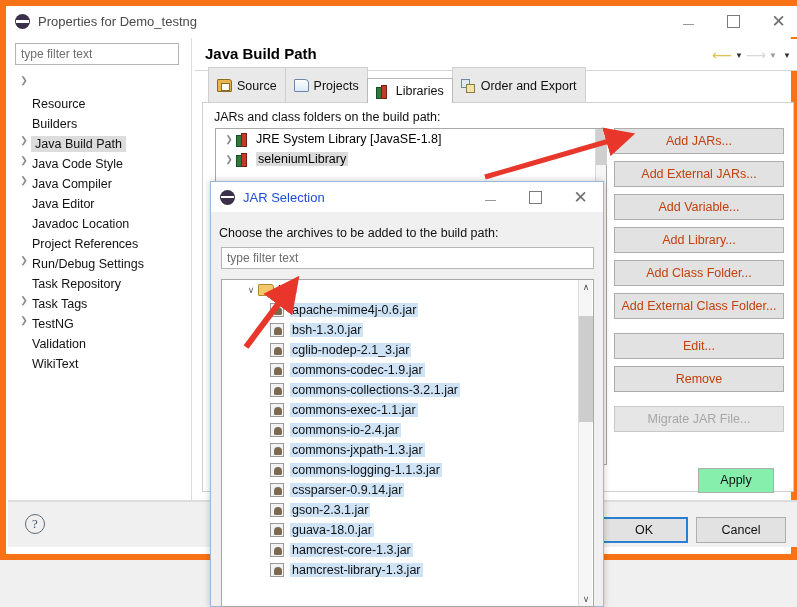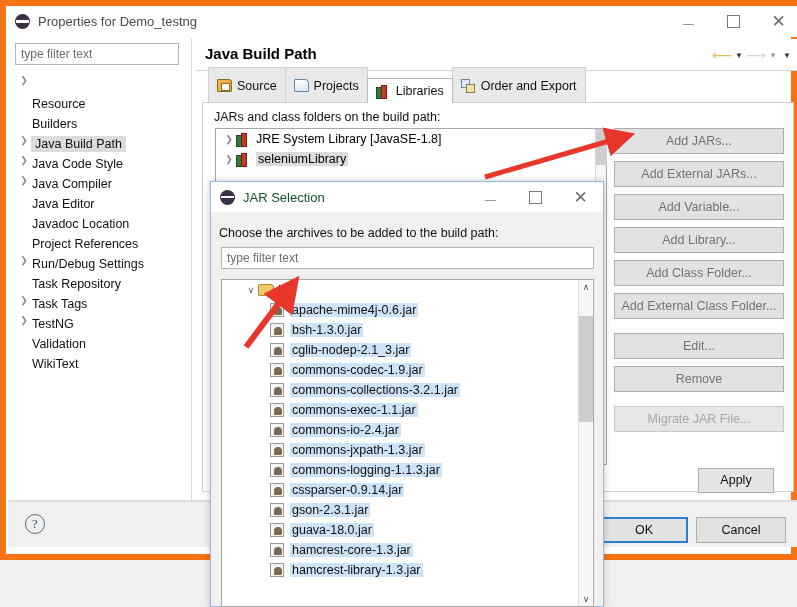--- a/index.html
+++ b/index.html
@@ -156,29 +156,29 @@
     position: absolute; left: 589px; top: 123px; width: 11px; height: 335px;
     background: #f6f6f6; border-left: 1px solid #d8d8d8;
   }
   #list-scroll-thumb { position:absolute; left:0; top:0; width:11px; height:36px; background:#cfcfcf; }
 
   
   #btn-col { position: absolute; left: 608px; top: 122px; width: 170px; }
   .pbtn {
     width: 170px; height: 26px; margin-bottom: 7px;
     background: #e2e2e2; border: 1px solid #adadad;
-    font-size: 12.5px; color: #737373; text-align: center; line-height: 24px;
+    font-size: 12.5px; color: #c2410c; text-align: center; line-height: 24px;
     font-family: "Liberation Sans", sans-serif;
   }
   .pbtn.disabled { color: #a6a6a6; background: #e6e6e6; border-color: #c8c8c8; }
   .pbtn.gap { margin-top: 14px; text-align: center; }
 
   #apply-btn {
     position: absolute; left: 692px; top: 462px; width: 76px; height: 25px;
-    background: #e5e5e5; border: 1px solid #adadad;
+    background: #86efac; border: 1px solid #adadad;
     font-size: 12.5px; text-align: center; line-height: 23px; color: #111;
     font-family: "Liberation Sans", sans-serif;
   }
   #footer-sep { position: absolute; left: 2px; top: 494px; width: 790px; height: 1px; background: #dcdcdc; }
   #ok-btn {
     position: absolute; left: 594px; top: 511px; width: 88px; height: 26px;
     background: #e2e2e2; border: 2px solid #2a7fd4;
     font-size: 12.5px; text-align: center; line-height: 22px; color: #111;
     font-family: "Liberation Sans", sans-serif;
   }
@@ -190,21 +190,21 @@
   }
 
   
   #jar-dialog {
     position: absolute; left: 210px; top: 181px; width: 394px; height: 426px;
     background: #f0f0f0; border: 1px solid #9bb8d8;
     box-shadow: 0 0 7px rgba(0,0,0,.22);
     z-index: 50;
   }
   #jar-titlebar { position: relative; height: 30px; background: #ffffff; display: flex; align-items: center; }
-  #jar-title { margin-left: 8px; font-size: 13px; color: #14532d; font-family: "Liberation Sans", sans-serif; }
+  #jar-title { margin-left: 8px; font-size: 13px; color: #1d4ed8; font-family: "Liberation Sans", sans-serif; }
   #jar-wc { position: absolute; right: 0; top: 0; height: 30px; display: flex; }
   #jar-wc .wc-btn { width: 45px; height: 30px; }
   #jar-choose {
     position: absolute; left: 8px; top: 44px; font-size: 12.5px; color: #111;
     font-family: "Liberation Sans", sans-serif;
   }
   #jar-filter {
     position: absolute; left: 10px; top: 65px; width: 373px; height: 22px;
     background: #fff; border: 1px solid #b5b5b5; padding: 0 5px;
     font-size: 12px; color: #6d6d6d; line-height: 20px;

